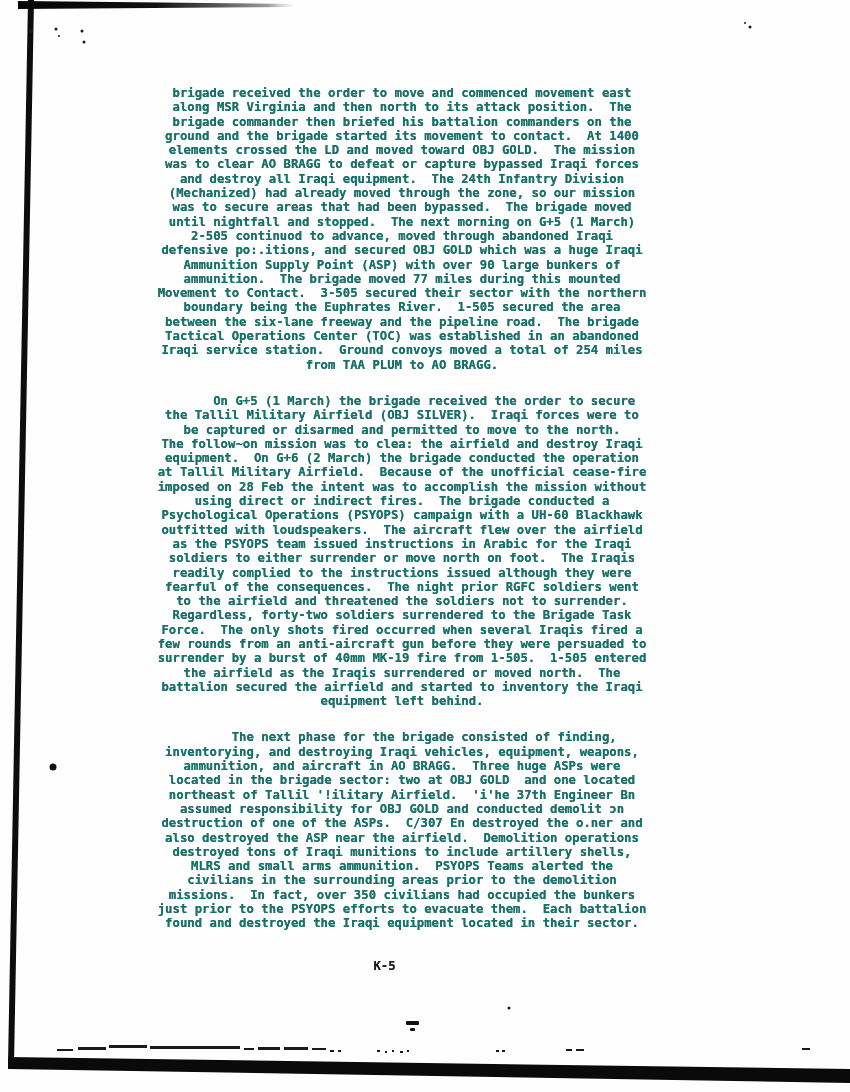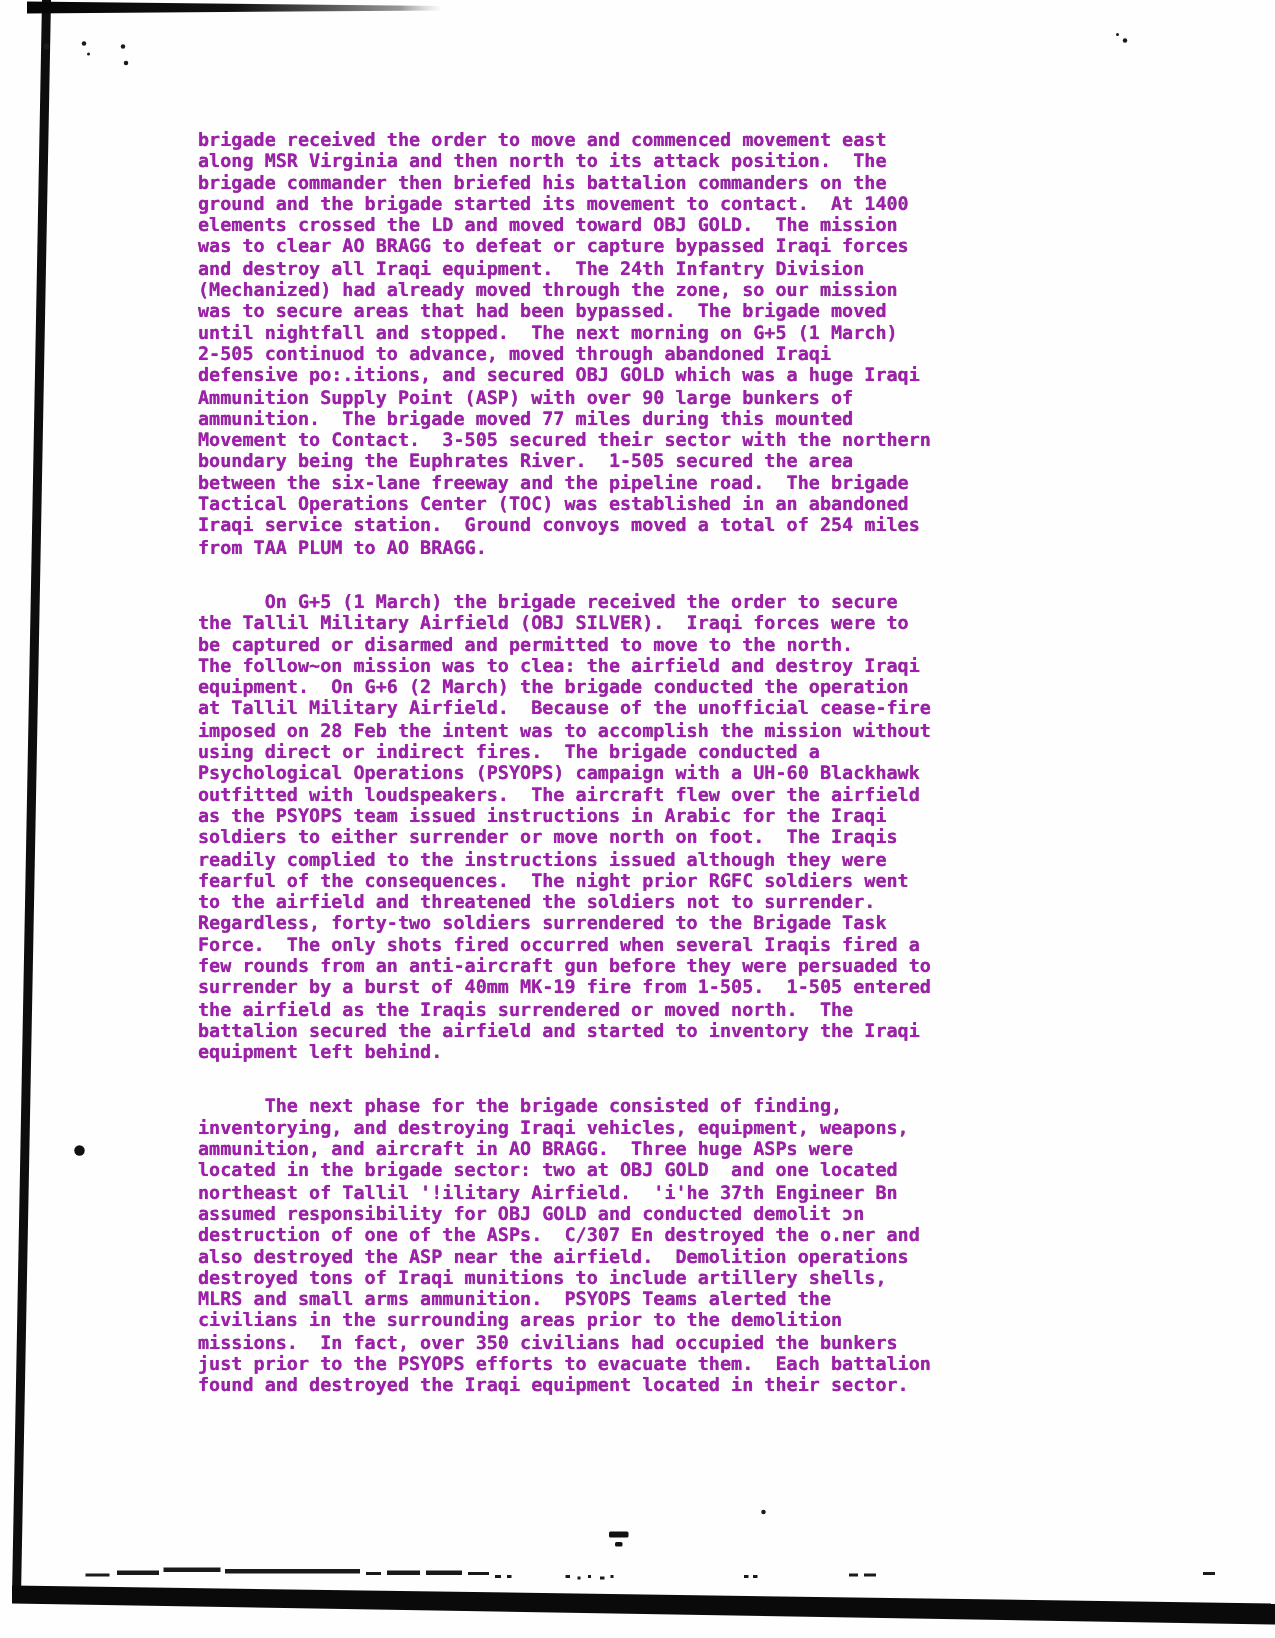--- a/index.html
+++ b/index.html
@@ -23,23 +23,24 @@
     top: 86px;
     width: 540px;
   }
   .text-block p {
     margin: 0 0 22px 0;
     white-space: pre;
     font-family: "DejaVu Sans Mono", monospace;
     font-size: 12.3px;
     line-height: 14.3px;
     font-weight: bold;
-    color: #a21caf;
+    color: #0f766e;
     text-shadow: 0 0 0.5px rgba(10,10,10,0.65);
     letter-spacing: 0;
+    text-align: center;
   }
   .footer {
     position: absolute;
     left: 132px;
     top: 959px;
     width: 505px;
     text-align: center;
     font-family: "DejaVu Sans Mono", monospace;
     font-size: 12.3px;
     font-weight: bold;
@@ -163,14 +164,15 @@
 destruction of one of the ASPs.  C/307 En destroyed the o.ner and
 also destroyed the ASP near the airfield.  Demolition operations
 destroyed tons of Iraqi munitions to include artillery shells,
 MLRS and small arms ammunition.  PSYOPS Teams alerted the
 civilians in the surrounding areas prior to the demolition
 missions.  In fact, over 350 civilians had occupied the bunkers
 just prior to the PSYOPS efforts to evacuate them.  Each battalion
 found and destroyed the Iraqi equipment located in their sector.</p>
   </div>
 
+  <div class="footer">K-5</div>
 
 </div>
 
 </body></html>

